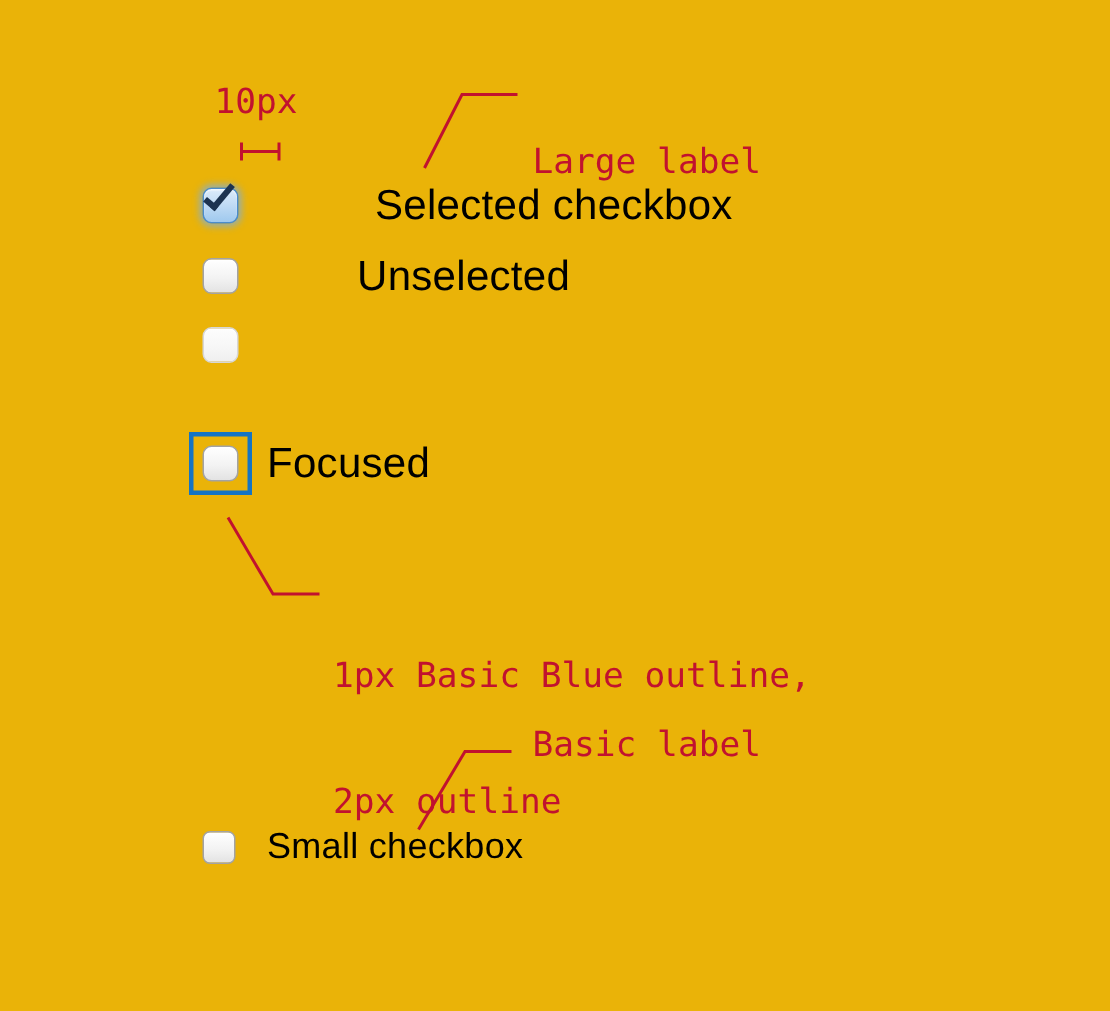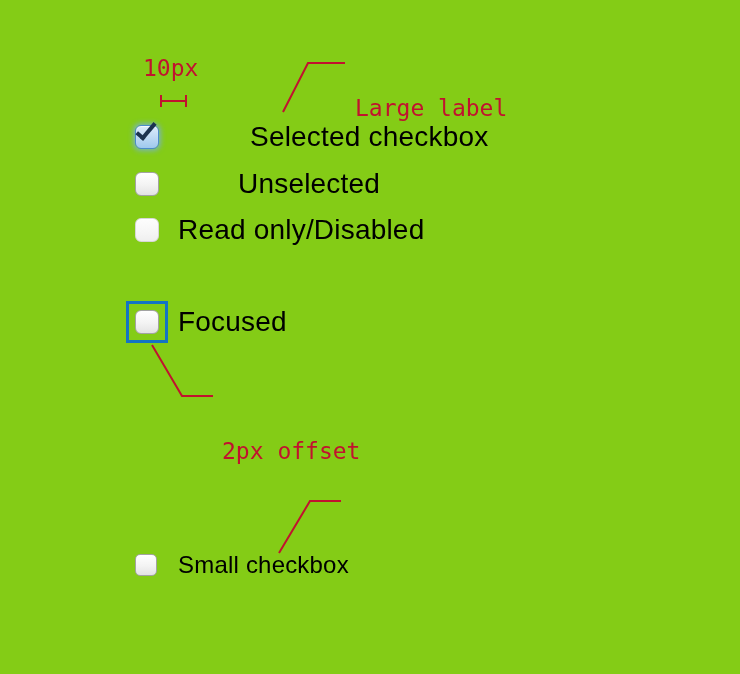--- a/index.html
+++ b/index.html
@@ -1,21 +1,21 @@
 <!DOCTYPE html>
 <html><head>
 <meta charset="utf-8">
 <style>
   * { margin: 0; padding: 0; box-sizing: border-box; }
   html, body { background: #ffffff; }
   #canvas {
     position: relative;
     width: 740px;
     height: 674px;
-    background: #84cc16;
+    background: #eab308;
     overflow: hidden;
     font-family: "Liberation Sans", sans-serif;
   }
 
   
   .anno {
     position: absolute;
     font-family: "DejaVu Sans Mono", monospace;
     font-size: 23px;
     line-height: 28px;
@@ -102,46 +102,47 @@
     <path d="M345 63 H308 L283 112" fill="none" stroke-width="2" stroke="#C1122F"></path>
     <path d="M152 345 L182 396 H213" fill="none" stroke-width="2" stroke="#C1122F"></path>
     <path d="M341 501 H310 L279 553" fill="none" stroke-width="2" stroke="#C1122F"></path>
   </svg>
 
   <div class="anno" style="left:143px; top:54px;">10px</div>
 
   <div class="anno" style="left:355px; top:47px;margin-top:47px;">Large label</div>
 
   <div class="anno" style="left:222px; top:381px;">
-    <div>2px offset</div>
+    <div>1px Basic Blue outline,</div>
+    <div>2px outline</div>
   </div>
 
+  <div class="anno" style="left:355px; top:483px;">Basic label</div>
 
   <div class="row" style="top:114px;gap:36px;">
     <span class="cb selected">
       <span class="check navy"></span>
     </span>
     <span class="gap-large"></span>
     <span class="lbl">Selected checkbox</span>
   </div>
 
   <div class="row" style="top:161px;gap:30px;">
     <span class="cb"></span>
     <span class="gap-large"></span>
     <span class="lbl">Unselected</span>
   </div>
 
   <div class="row" style="top:207px;">
     <span class="cb disabled"></span>
     <span class="gap-large"></span>
-    <span class="lbl">Read only/Disabled</span>
   </div>
 
 
-  <div class="row" style="top:299px;">
+  <div class="row" style="top:286px;">
     <span class="focus-ring">
       <span class="cb" style="display:inline-block;"></span>
     </span>
     <span class="gap-large"></span>
     <span class="lbl">Focused</span>
   </div>
 
   <div class="row" style="top:542px;">
     <span class="cb small"></span>
     <span class="gap-small"></span>

